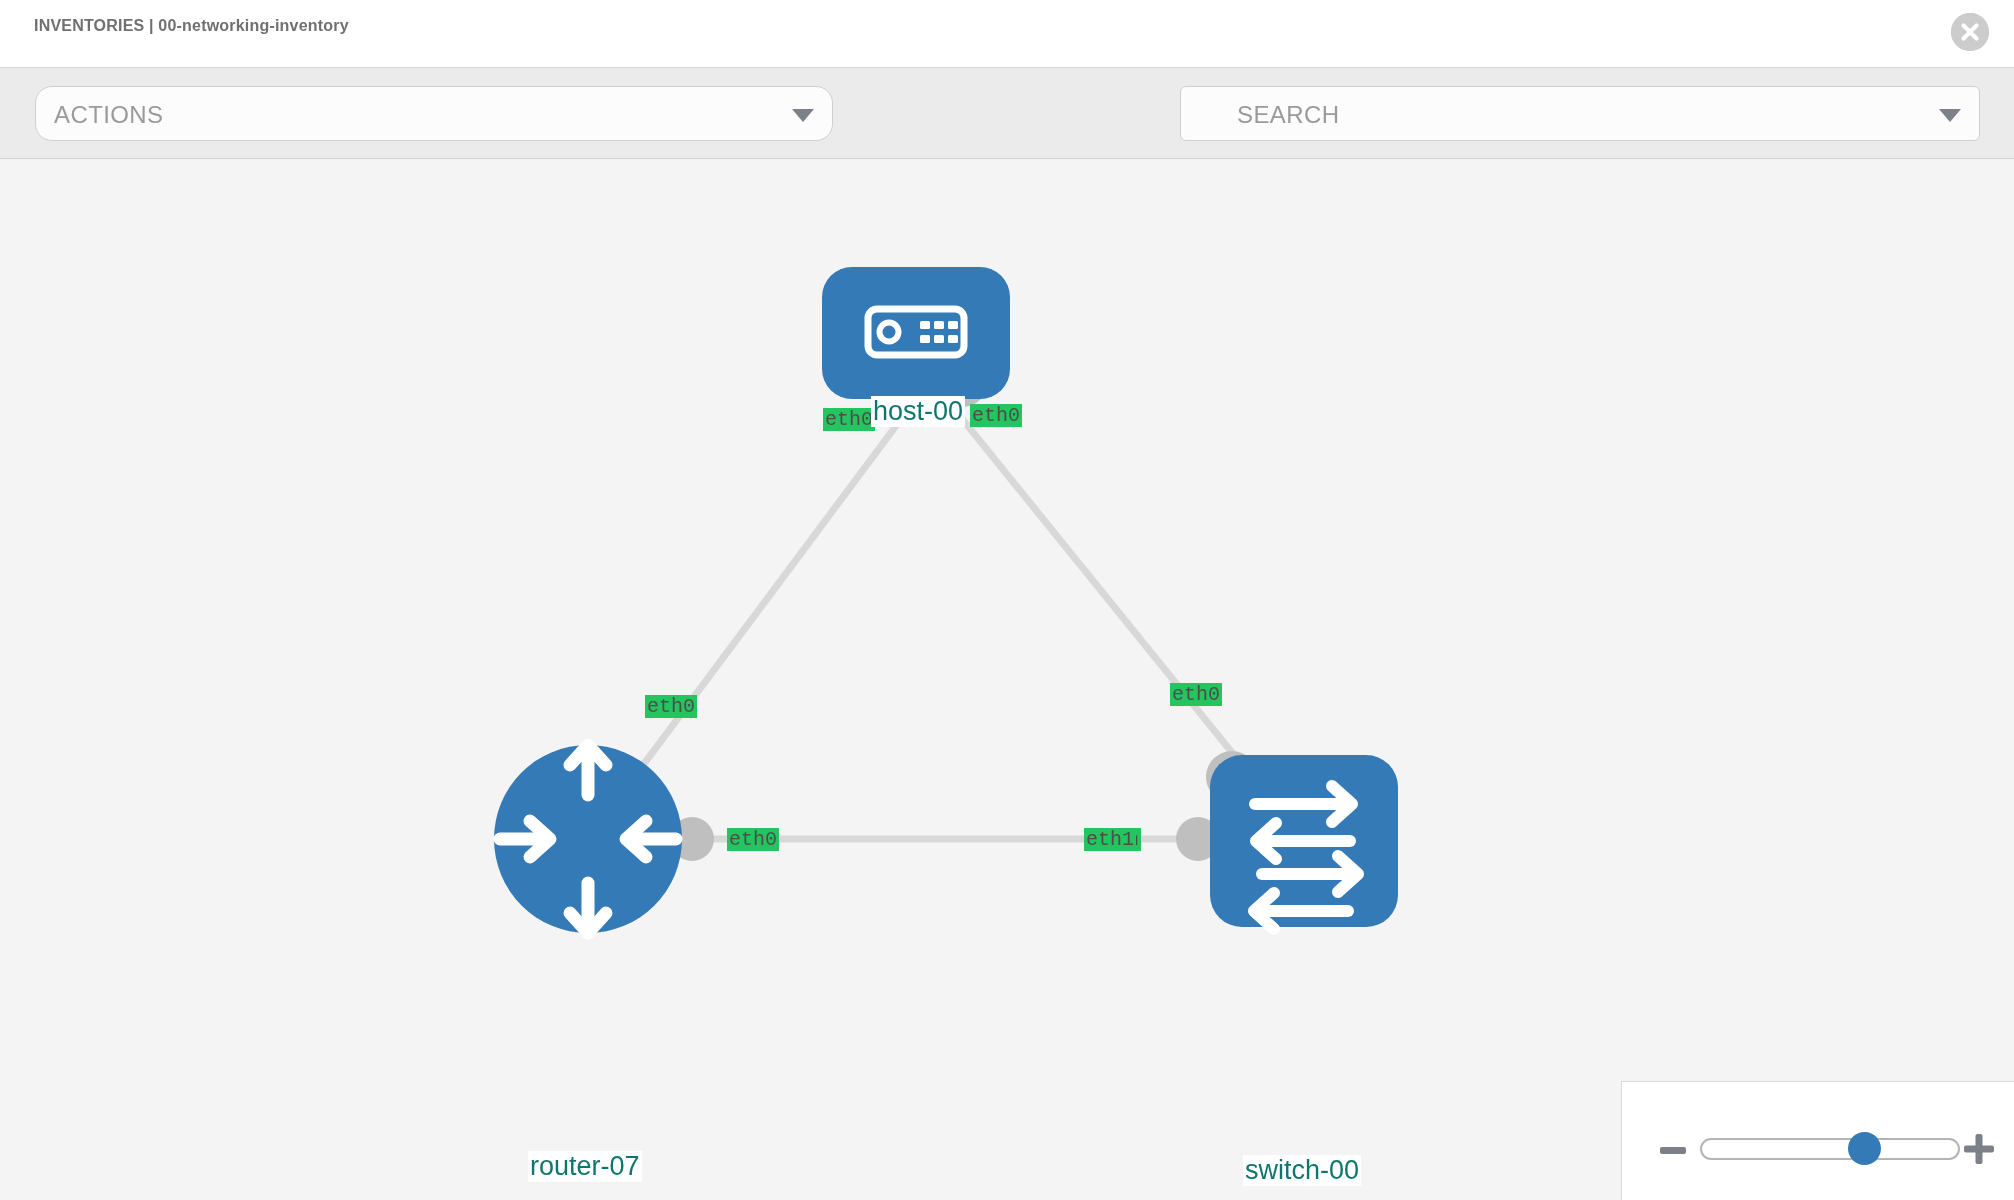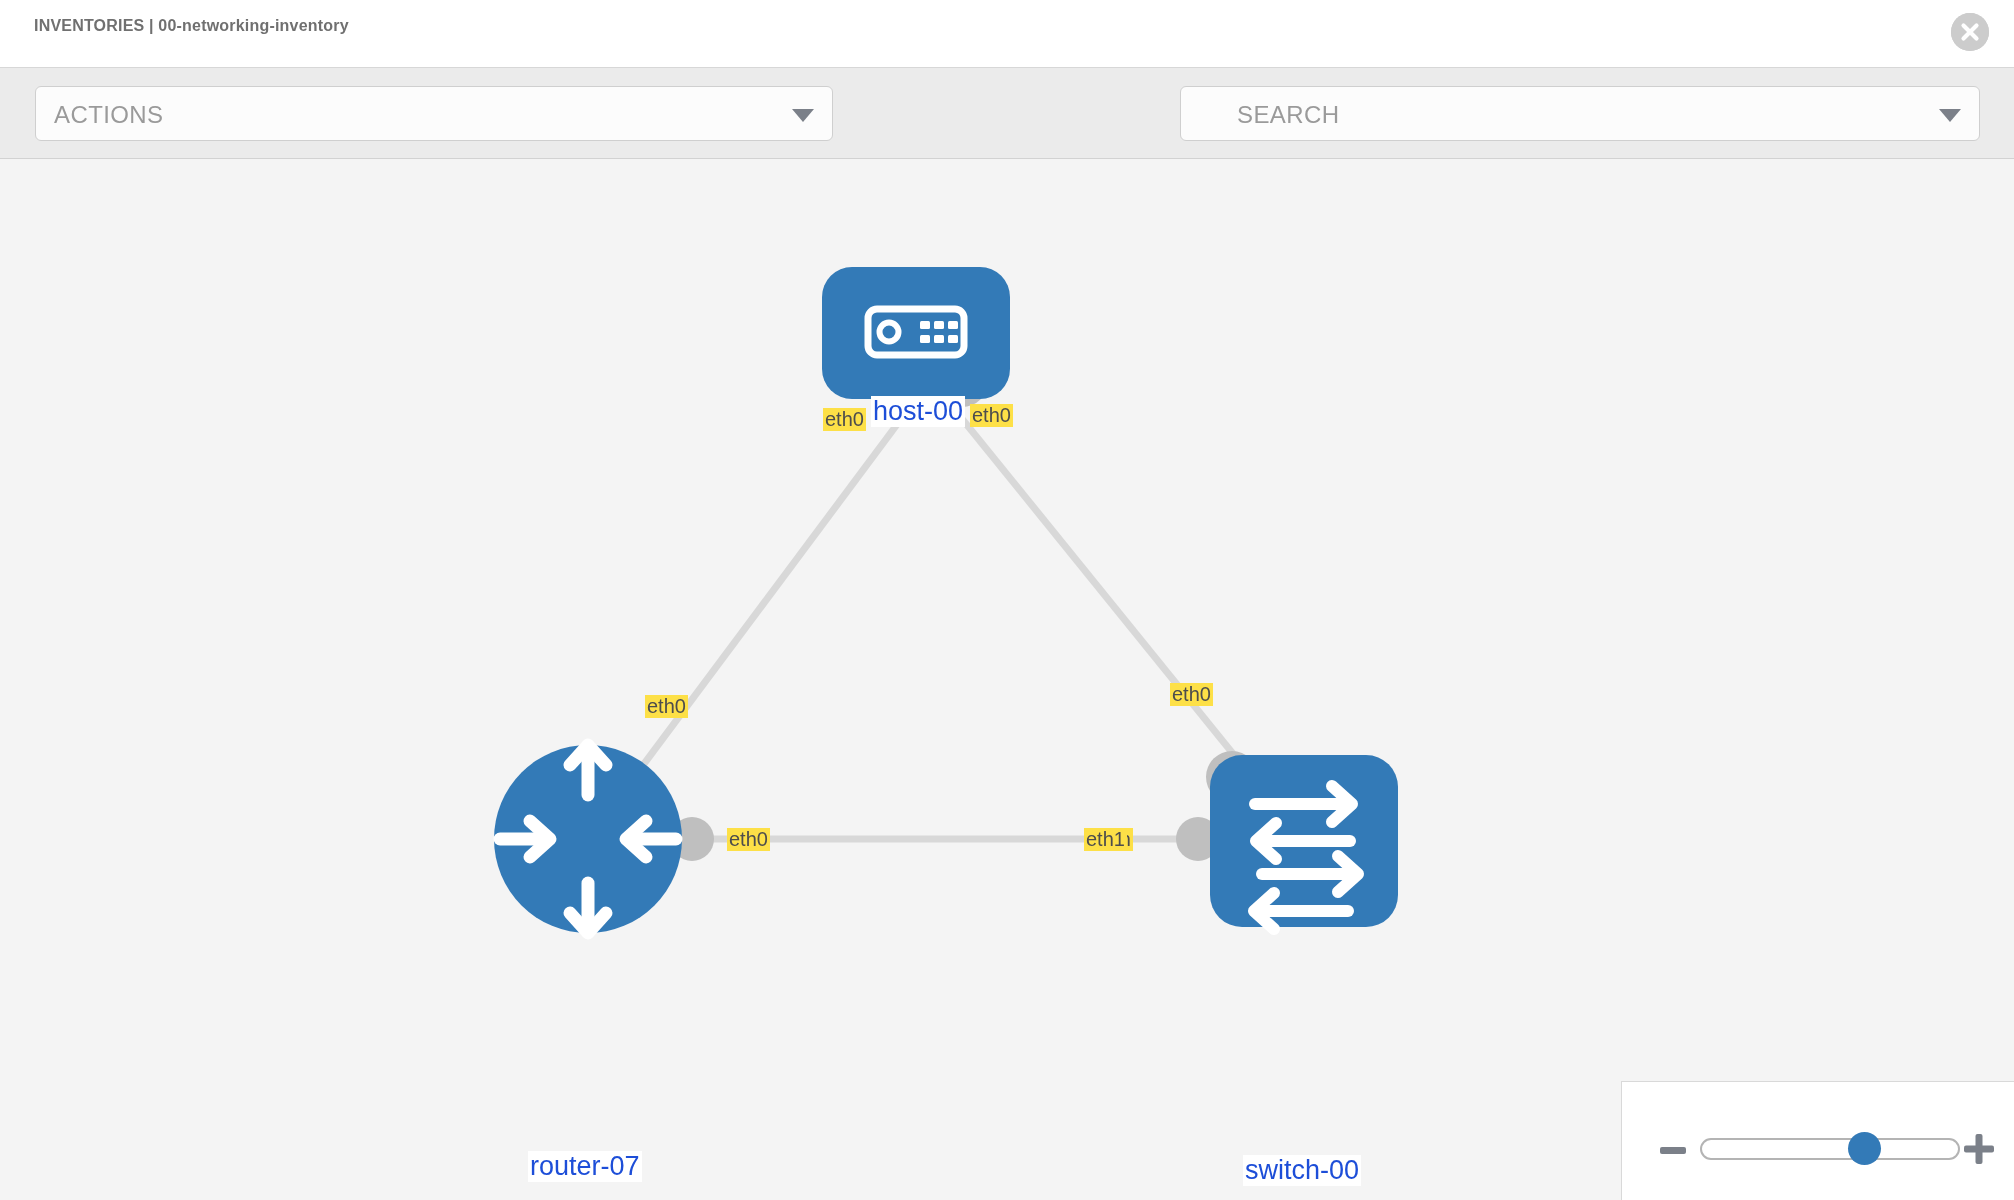--- a/index.html
+++ b/index.html
@@ -58,21 +58,21 @@
     box-sizing: border-box;
   }
   .actions-select {
     position: absolute;
     left: 35px;
     top: 18px;
     width: 798px;
     height: 55px;
     background: #fcfcfc;
     border: 1px solid #cfcfcf;
-    border-radius: 6px;
+    border-radius: 17px;
     box-sizing: border-box;
     cursor: pointer;
   }
   .actions-label {
     position: absolute;
     left: 18px;
     top: 14px;
     font-size: 24px;
     color: #9a9a9a;
     letter-spacing: 0.4px;
@@ -138,34 +138,35 @@
   .topology-svg {
     position: absolute;
     left: 0; top: 0;
     width: 2014px;
     height: 1041px;
   }
 
   .node-label {
     position: absolute;
     font-size: 27px;
-    color: #1d4ed8;
+    color: #0f766e;
     background: #ffffff;
     white-space: nowrap;
     padding: 0 2px;
     line-height: 1.15;
   }
   .edge-label {
     position: absolute;
     font-size: 20px;
     color: #4d4d4d;
-    background: #fde047;
+    background: #22c55e;
     white-space: nowrap;
     padding: 0 2px;
     line-height: 1.15;
+    font-family: Liberation Mono, monospace;
   }
 
   
   .zoom-panel {
     position: absolute;
     left: 1621px;
     top: 1081px;
     width: 393px;
     height: 119px;
     background: #ffffff;

